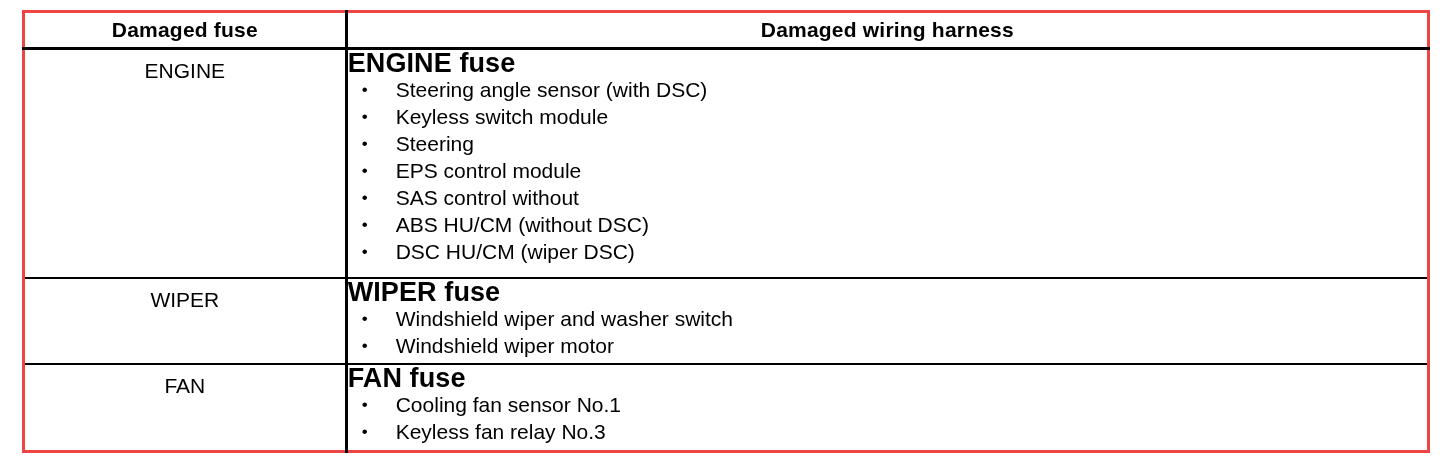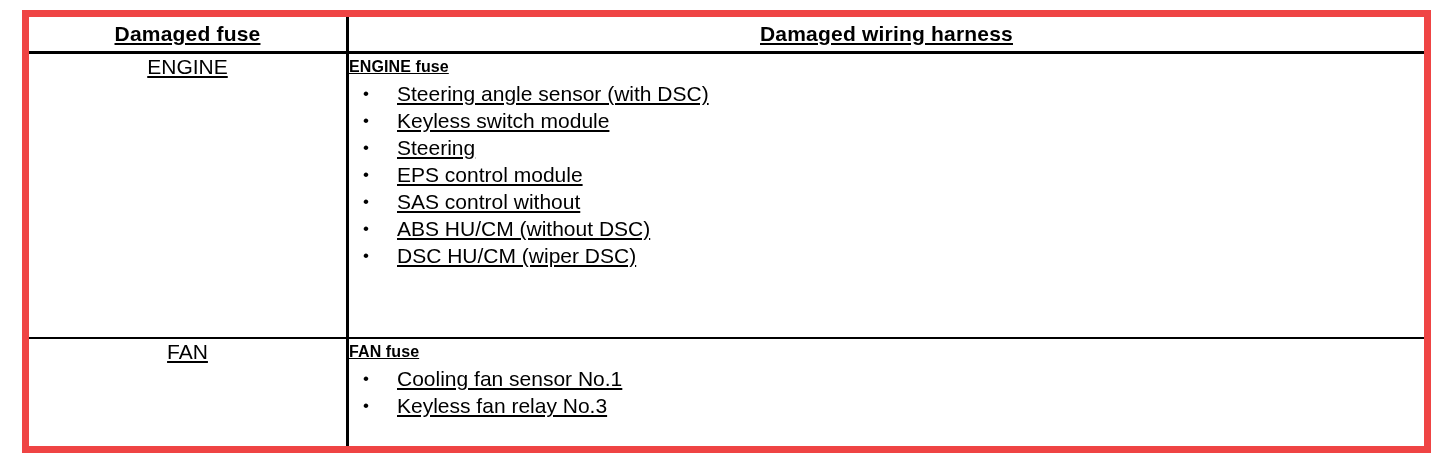--- a/index.html
+++ b/index.html
@@ -23,25 +23,24 @@
     background: #ffffff;
   }
 
   
   .fuse-table {
     position: absolute;
     left: 22px;
     top: 10px;
     width: 1408px;
     height: 443px;
-    border: 7px solid #ef4444;
+    border: 3px solid #ef4444;
     box-sizing: border-box;
     border-collapse: collapse;
     table-layout: fixed;
-    text-decoration: underline;
   }
 
   .fuse-table col.col-fuse { width: 322px; }
   .fuse-table col.col-harness { width: 1080px; }
 
   .fuse-table th,
   .fuse-table td {
     border: 0;
     padding: 0;
     vertical-align: top;
@@ -73,30 +72,31 @@
     line-height: 34px;
     text-align: center;
     letter-spacing: 0.2px;
   }
 
   .fuse-name {
     display: block;
     font-size: 21px;
     font-weight: normal;
     line-height: 25px;
+    padding-top: 8px;
     text-align: center;
   }
 
   .harness-cell {
     padding: 7px 0 9px 8px;
   }
 
   .harness-title {
     display: block;
-    font-size: 16px;
+    font-size: 27px;
     font-weight: bold;
     line-height: 26px;
     letter-spacing: 0.1px;
   }
 
   .harness-list {
     list-style: none;
     margin: 0;
     padding: 0;
   }
@@ -174,20 +174,38 @@
               <span>ABS HU/CM (without DSC)</span>
             </li>
             <li>
               <span class="bullet">•</span>
               <span>DSC HU/CM (wiper DSC)</span>
             </li>
           </ul>
         </td>
       </tr>
 
+      <tr>
+        <td class="cell-fuse">
+          <span class="fuse-name">WIPER</span>
+        </td>
+        <td class="cell-harness harness-cell">
+          <span class="harness-title">WIPER fuse</span>
+          <ul class="harness-list">
+            <li>
+              <span class="bullet">•</span>
+              <span>Windshield wiper and washer switch</span>
+            </li>
+            <li>
+              <span class="bullet">•</span>
+              <span>Windshield wiper motor</span>
+            </li>
+          </ul>
+        </td>
+      </tr>
 
       <tr>
         <td class="cell-fuse">
           <span class="fuse-name">FAN</span>
         </td>
         <td class="cell-harness harness-cell">
           <span class="harness-title">FAN fuse</span>
           <ul class="harness-list">
             <li>
               <span class="bullet">•</span>

